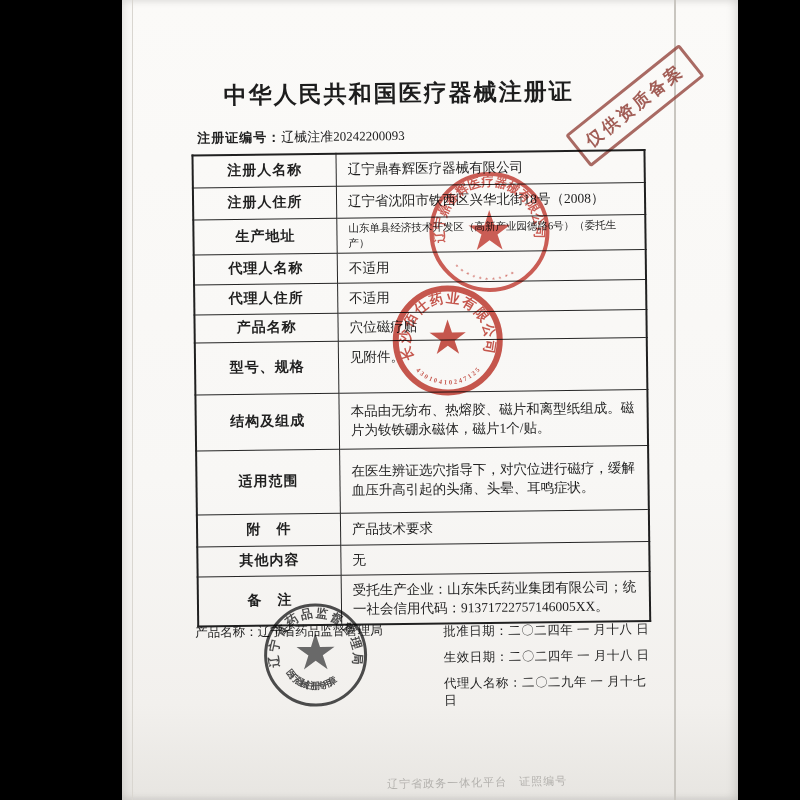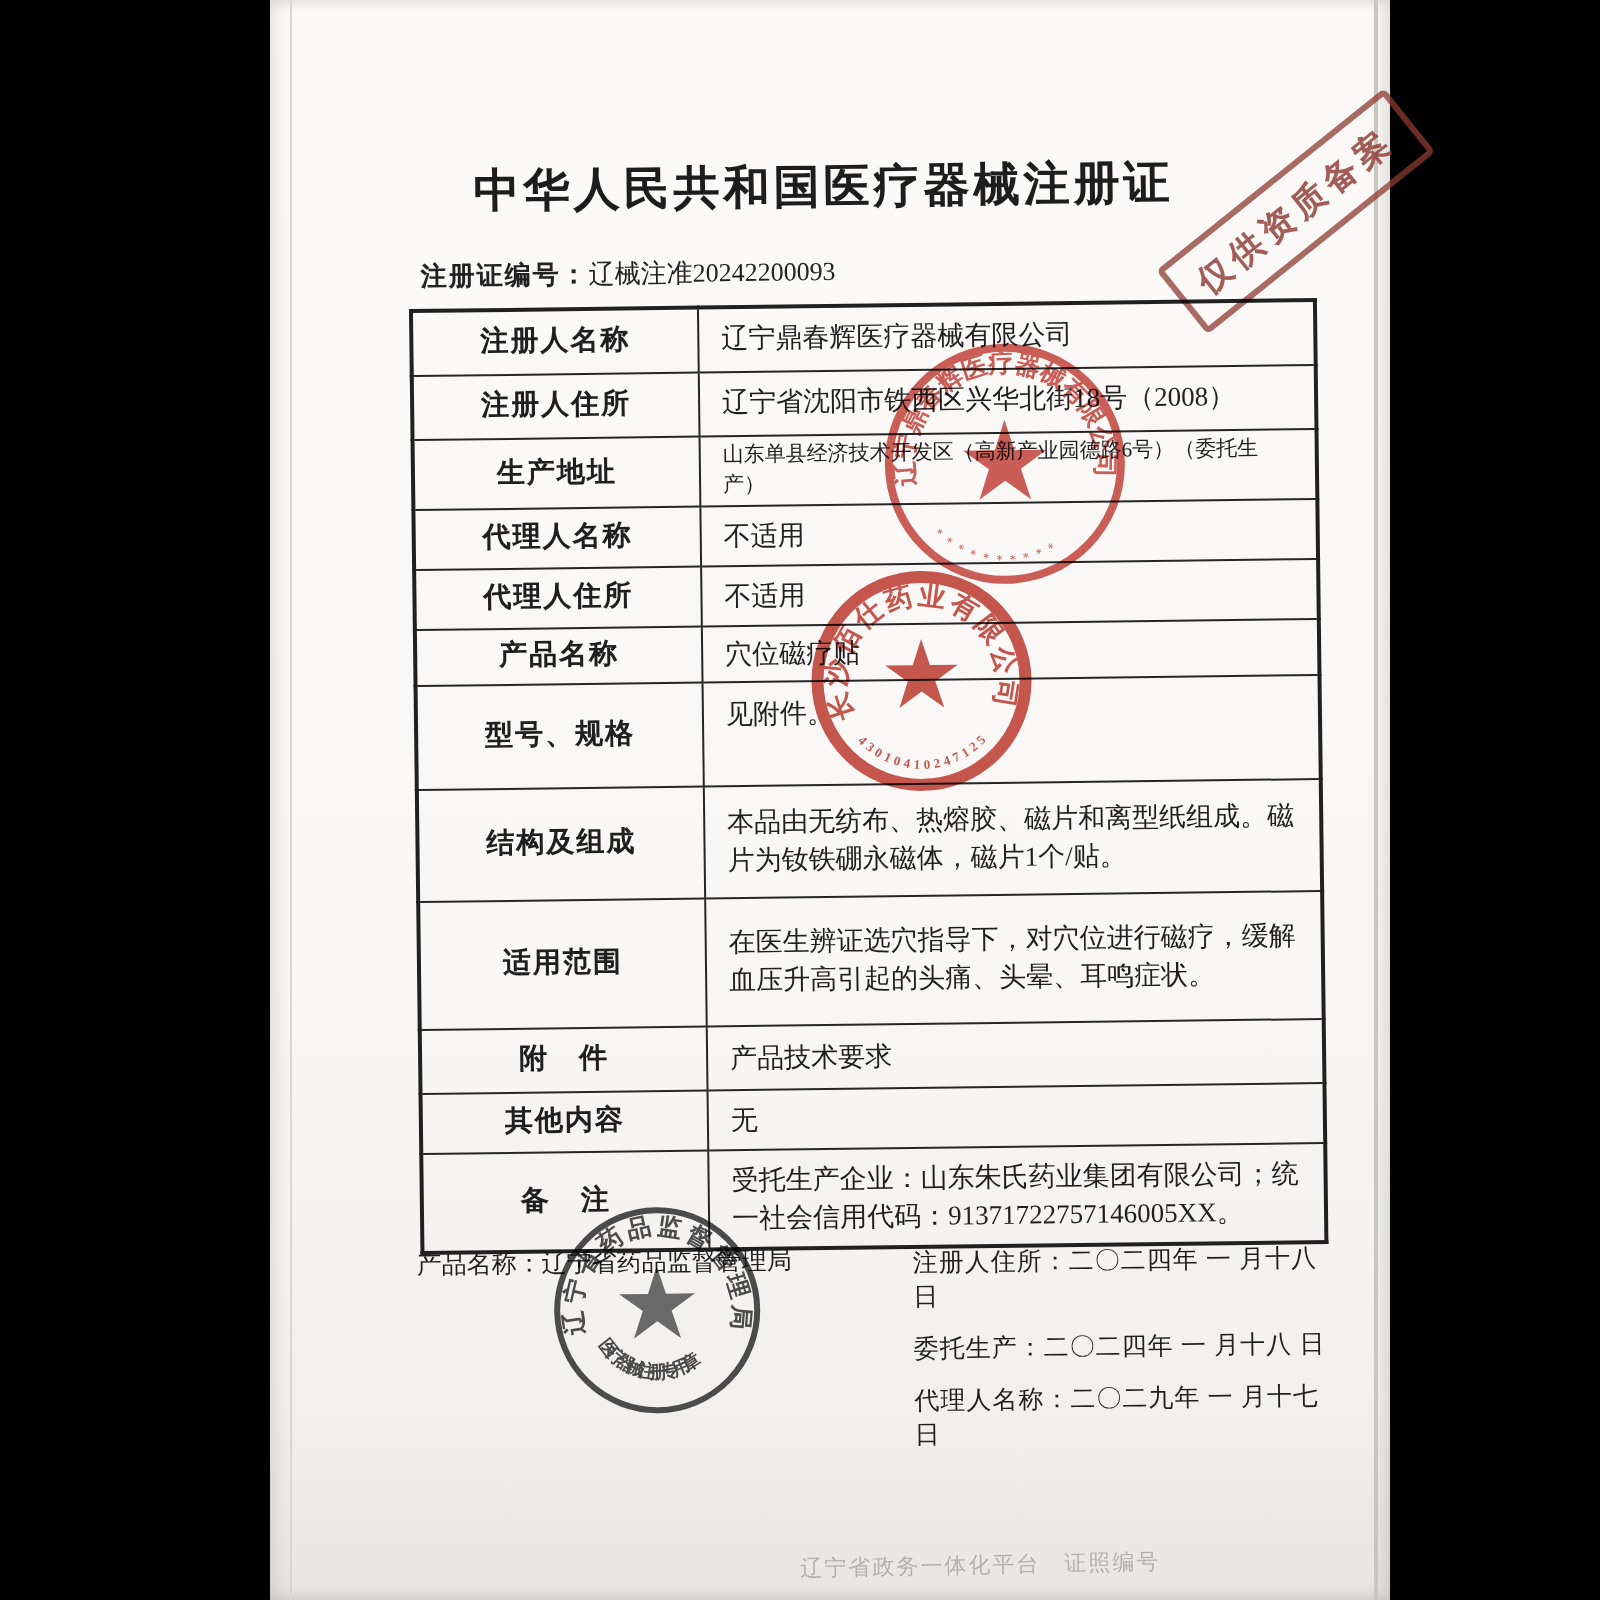--- a/index.html
+++ b/index.html
@@ -1,21 +1,21 @@
 <!DOCTYPE html>
 <html><head>
 <meta charset="utf-8">
 <style>
   html,body{margin:0;padding:0;}
   body{
     width:800px;height:800px;background:#000;overflow:hidden;position:relative;
     font-family:"Liberation Serif","DejaVu Serif",serif;
   }
   .paper{
-    position:absolute;left:135px;top:0;width:560px;height:800px;
+    position:absolute;left:122px;top:0;width:616px;height:800px;
     background:linear-gradient(180deg,#fbfaf8 0%,#f8f7f5 60%,#f2f0ed 88%,#e7e5e1 100%);
     box-shadow:inset 4px 0 8px rgba(0,0,0,0.08), inset -4px 0 8px rgba(0,0,0,0.10);
   }
   .crease-left{position:absolute;left:10px;top:0;width:1px;height:800px;background:#d9d6d0;}
   .crease-right{position:absolute;left:552px;top:0;width:2px;height:800px;background:#c9c6c0;}
   .content{
     position:absolute;left:0;top:0;width:560px;height:800px;
     transform:rotate(-0.7deg);transform-origin:50% 45%;
   }
   .doc-title{
@@ -130,24 +130,24 @@
           </tr>
       </tbody>
     </table>
 
     <div class="dept-line">
       <span>产品名称：</span><span>辽宁省药品监督管理局</span>
     </div>
 
     <div class="dates">
       <div class="date-row">
-        <span>注册人住所：</span><span>二〇二四年 一 月十八 日</span>
+        <span>批准日期：</span><span>二〇二四年 一 月十八 日</span>
       </div>
       <div class="date-row">
-        <span>委托生产：</span><span>二〇二四年 一 月十八 日</span>
+        <span>生效日期：</span><span>二〇二四年 一 月十八 日</span>
       </div>
       <div class="date-row">
         <span>代理人名称：</span><span>二〇二九年 一 月十七 日</span>
       </div>
     </div>
 
     <div class="footer-faint">辽宁省政务一体化平台　证照编号</div>
 
     <div class="stamp-rect">
       <span>仅供资质备案</span>

